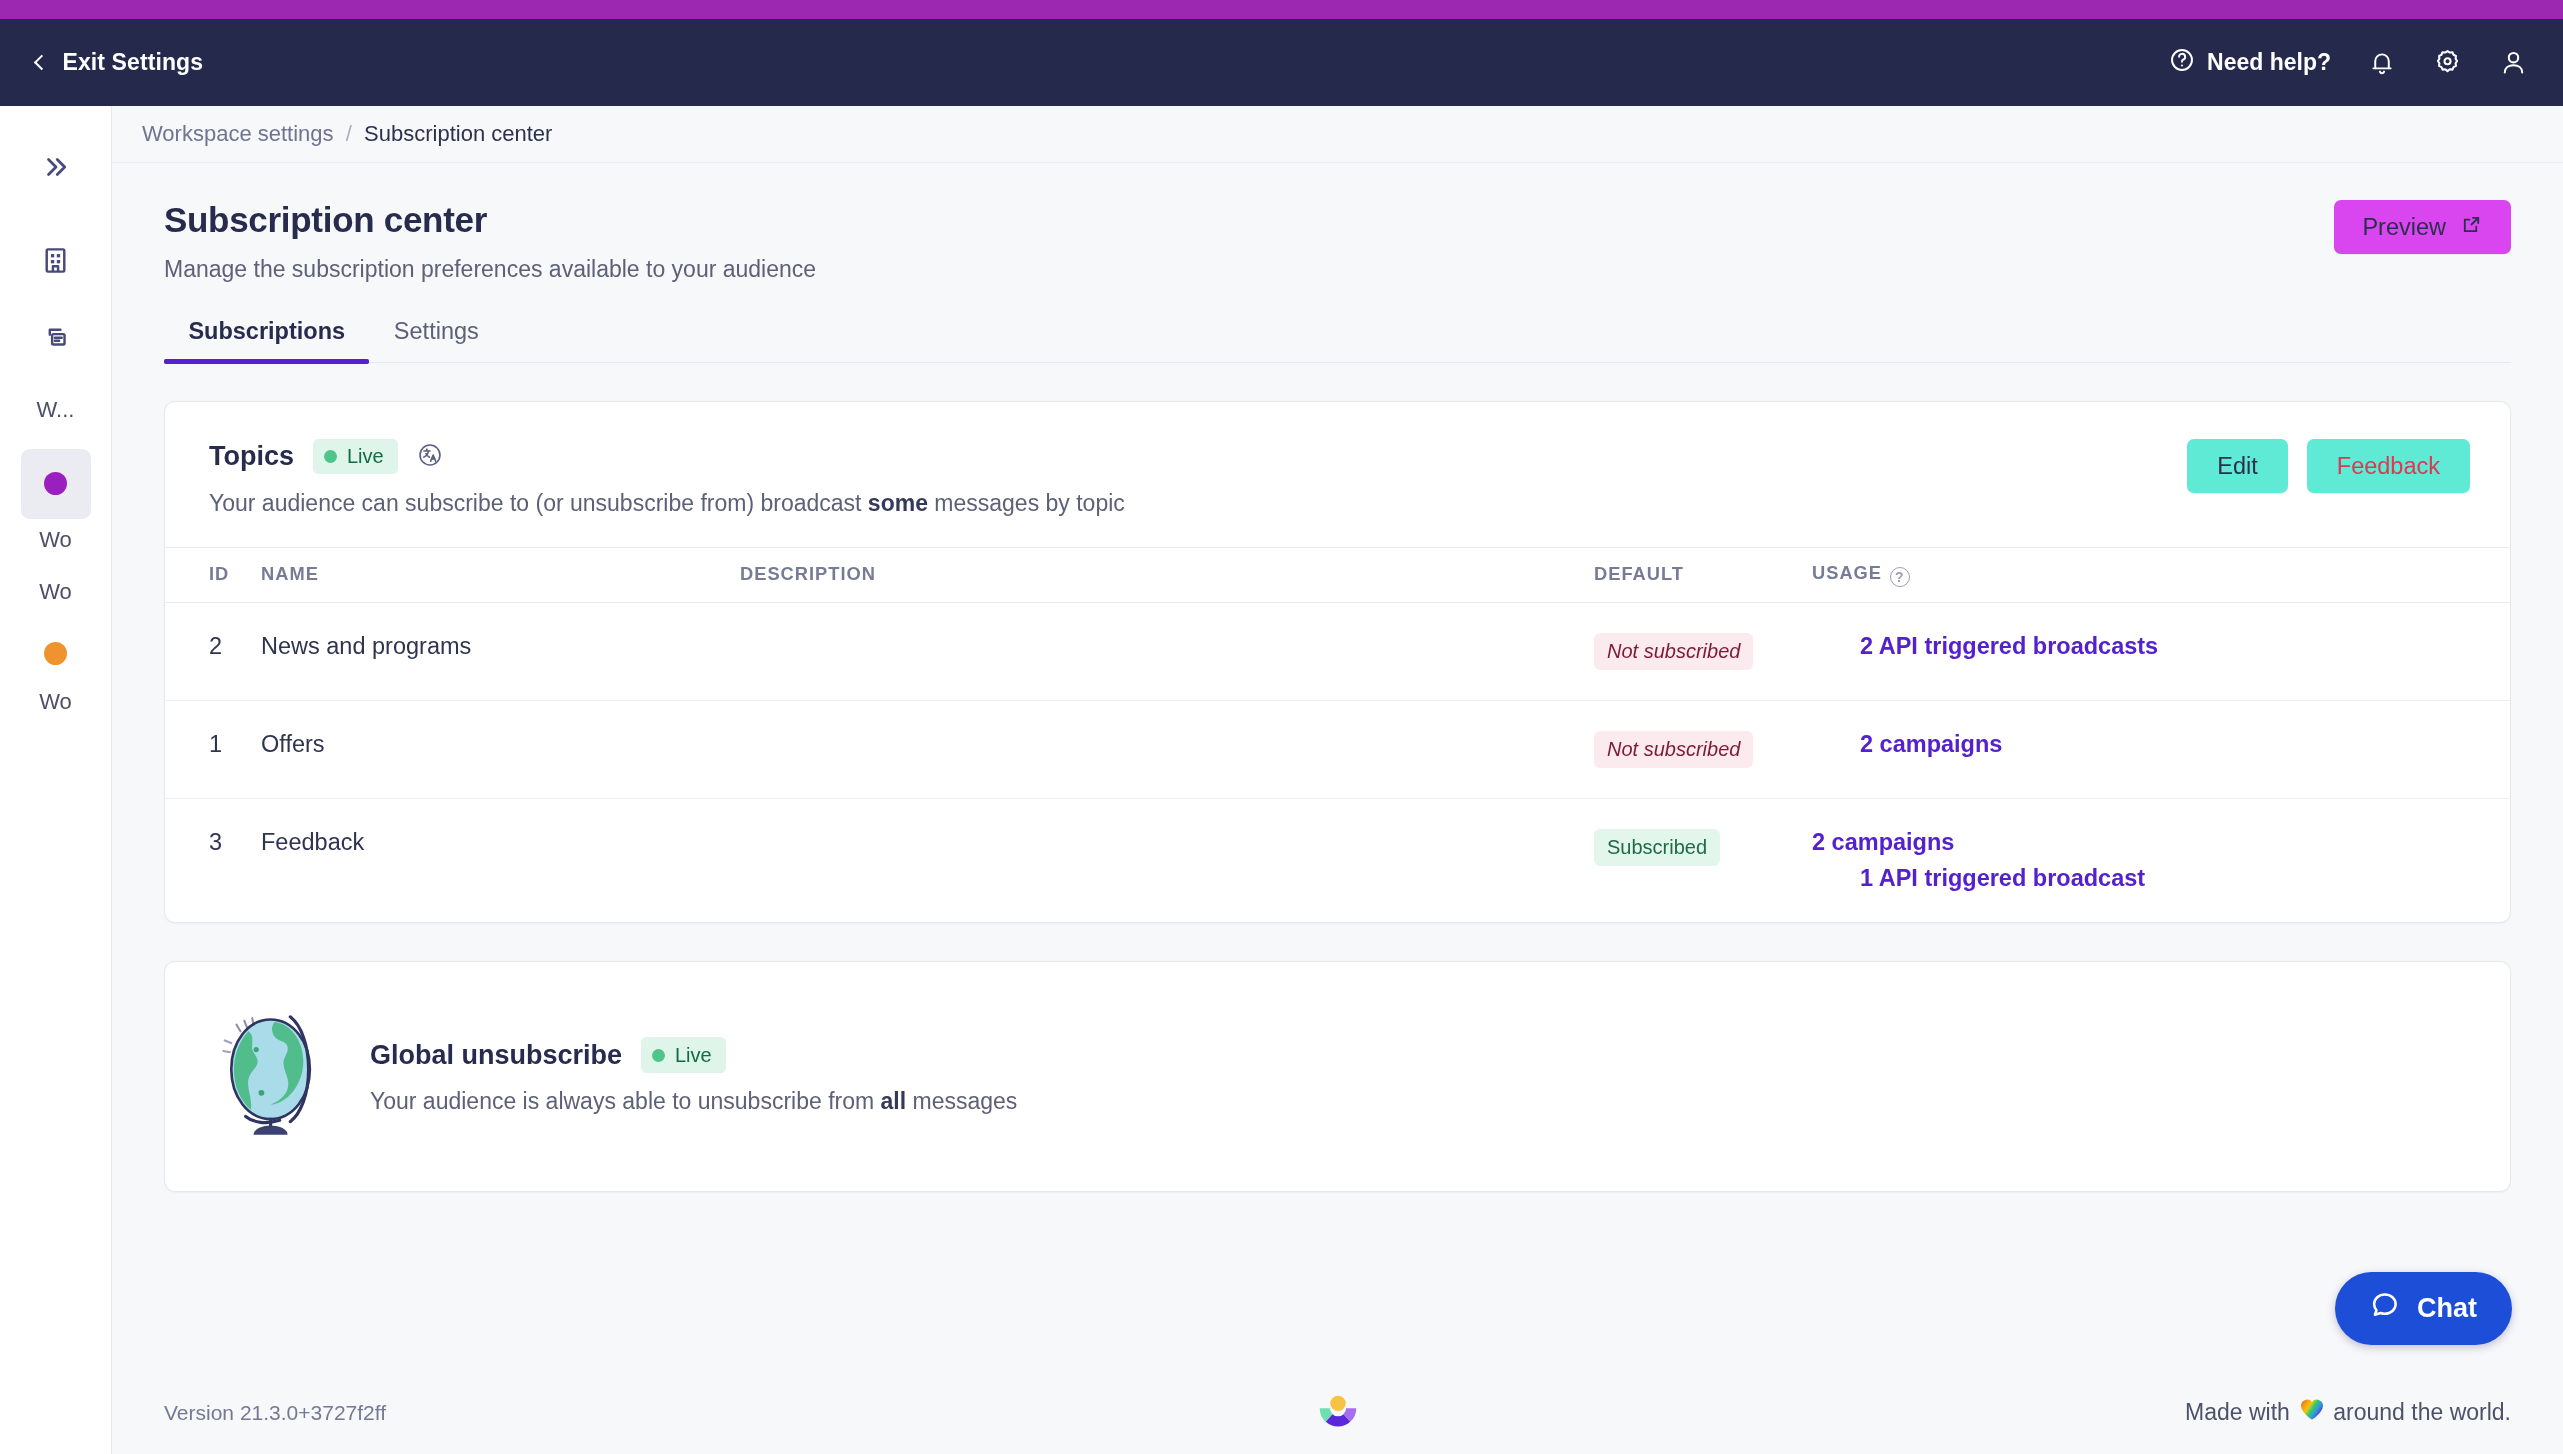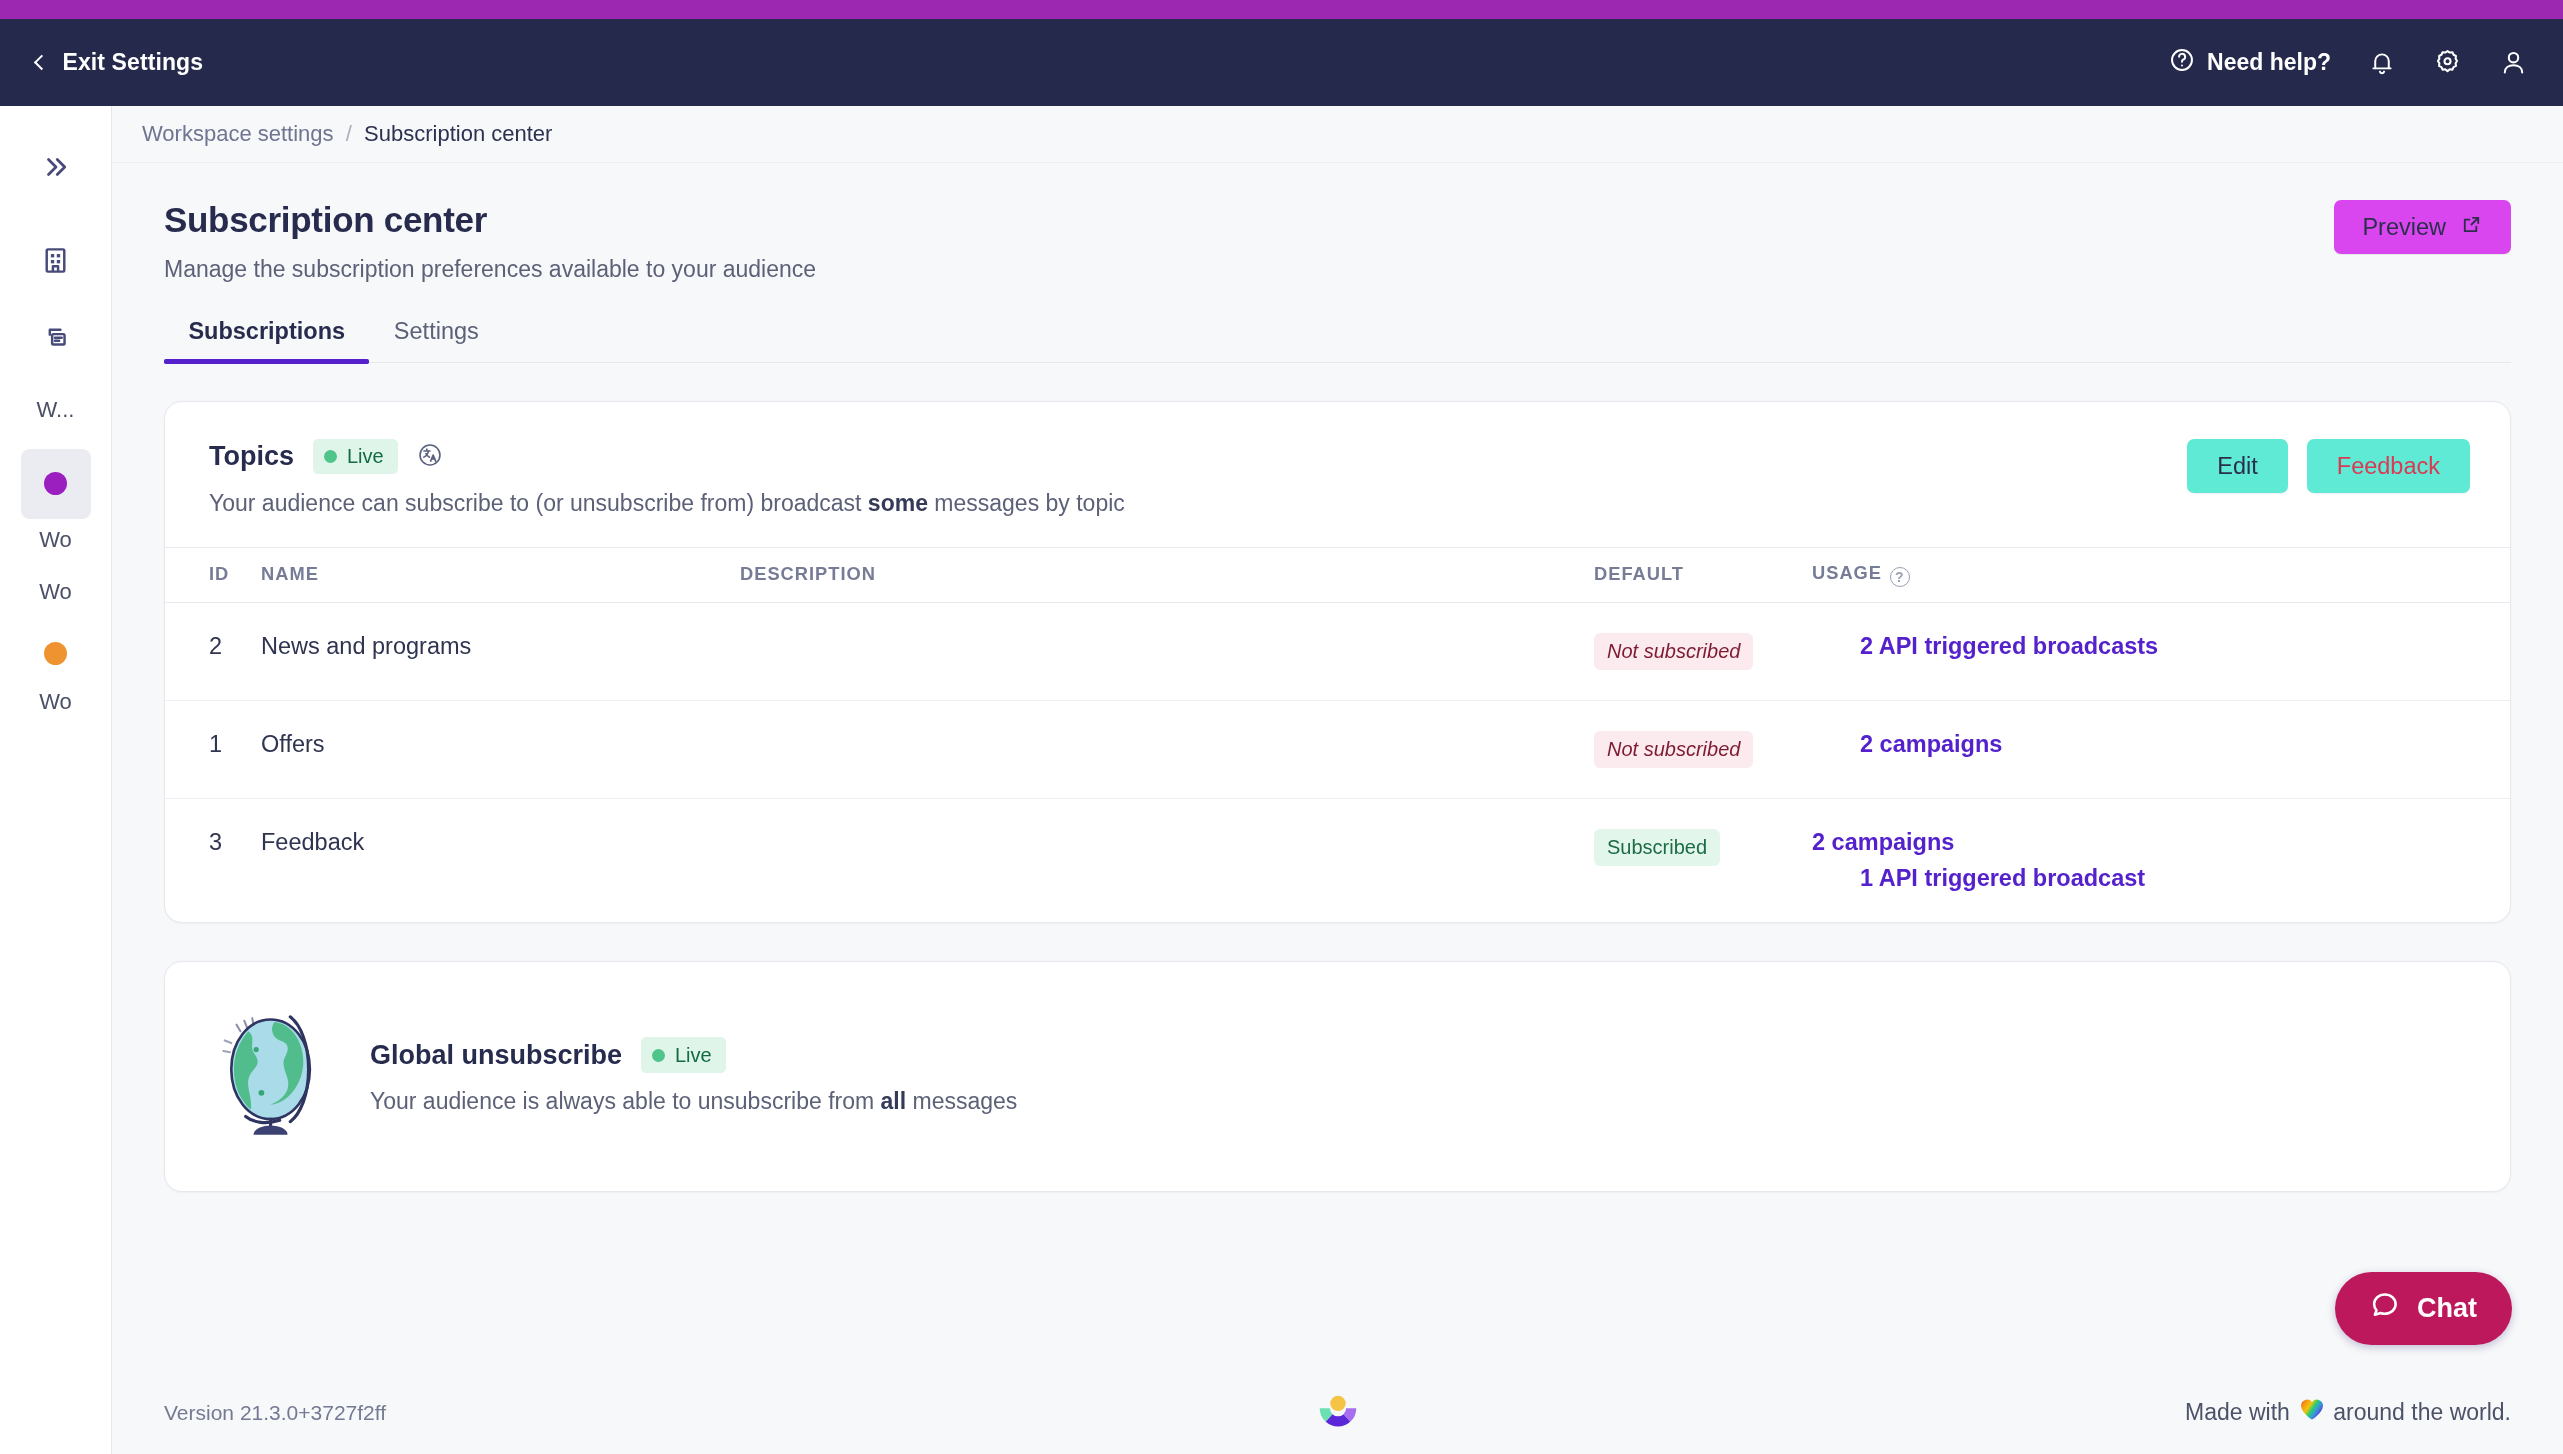--- a/index.html
+++ b/index.html
@@ -162,21 +162,21 @@
     left: 0; right: 0; bottom: -1.7px;
     height: 4.4px;
     background: #5421cc;
     border-radius: 1.7px;
   }
 
   
   .card {
     background: #ffffff;
     border: 0.9px solid #e6e8ee;
-    border-radius: 18px;
+    border-radius: 11px;
     margin-top: 38px;
     box-shadow: 0 0.9px 1.7px rgba(30,32,60,.04);
   }
   .card-head {
     display: flex;
     align-items: flex-start;
     padding: 37px 40px 30px 44px;
   }
   .card-title-row { display: flex; align-items: center; gap: 19px; }
   .card-title { font-size: 27px; font-weight: 700; color: #272c4e; }
@@ -273,21 +273,21 @@
     position: relative;
   }
   .footer-center { position: absolute; left: 50%; transform: translateX(-50%); display: flex; }
   .footer-right { margin-left: auto; color: #4c5268; font-size: 23px; display: flex; align-items: center; gap: 8.7px; }
 
   
   .chat-fab {
     position: absolute;
     right: 51px;
     bottom: 109px;
-    background: #be185d;
+    background: #1d4ed8;
     color: #ffffff;
     height: 73px;
     border-radius: 37px;
     padding: 0 35px;
     display: inline-flex;
     align-items: center;
     gap: 17.4px;
     font-size: 27px;
     font-weight: 700;
     border: none;

